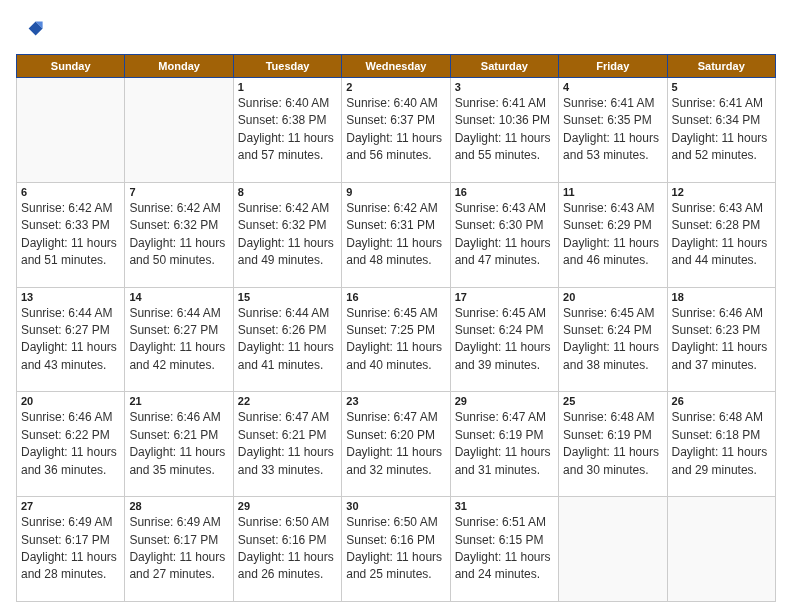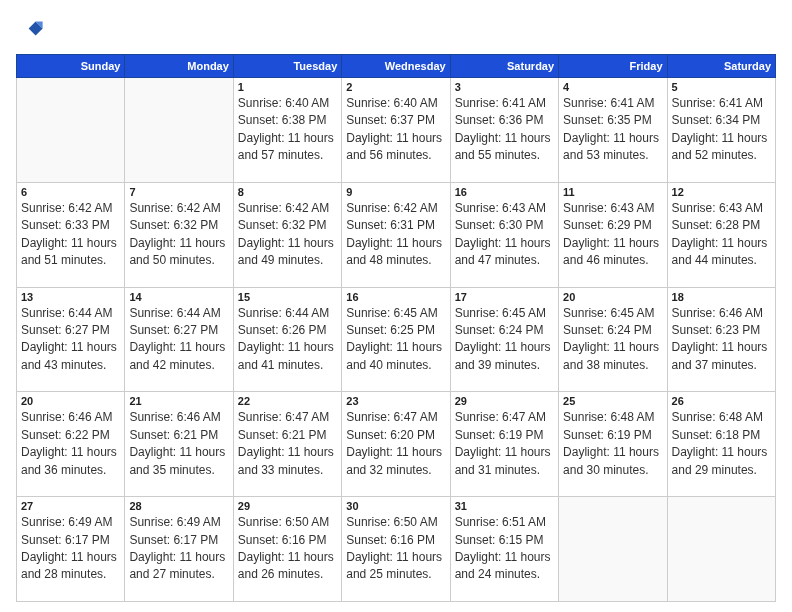--- a/index.html
+++ b/index.html
@@ -53,24 +53,24 @@
       color: #444;
     }
     .calendar {
       flex: 1;
       border: 1px solid #ccc;
       border-collapse: collapse;
       width: 100%;
       font-size: 9.5px;
     }
     .calendar th {
-      background: #1d4ed8;
+      background: #a16207;
       color: white;
       padding: 5px 4px;
-      text-align: right;
+      text-align: center;
       font-size: 11px;
       border: 1px solid #1a4499;
     }
     .calendar td {
       border: 1px solid #ccc;
       vertical-align: top;
       padding: 3px 4px;
       width: calc(100% / 7);
       height: 82px;
     }
@@ -138,21 +138,21 @@
           </td>
           <td>
             <span class="day-num">2</span>
             <div class="day-info">Sunrise: 6:40 AM
 Sunset: 6:37 PM
 Daylight: 11 hours and 56 minutes.</div>
           </td>
           <td>
             <span class="day-num">3</span>
             <div class="day-info">Sunrise: 6:41 AM
-Sunset: 6:36 PM
+Sunset: 10:36 PM
 Daylight: 11 hours and 55 minutes.</div>
           </td>
           <td>
             <span class="day-num">4</span>
             <div class="day-info">Sunrise: 6:41 AM
 Sunset: 6:35 PM
 Daylight: 11 hours and 53 minutes.</div>
           </td>
           <td>
             <span class="day-num">5</span>
@@ -220,21 +220,21 @@
           </td>
           <td>
             <span class="day-num">15</span>
             <div class="day-info">Sunrise: 6:44 AM
 Sunset: 6:26 PM
 Daylight: 11 hours and 41 minutes.</div>
           </td>
           <td>
             <span class="day-num">16</span>
             <div class="day-info">Sunrise: 6:45 AM
-Sunset: 6:25 PM
+Sunset: 7:25 PM
 Daylight: 11 hours and 40 minutes.</div>
           </td>
           <td>
             <span class="day-num">17</span>
             <div class="day-info">Sunrise: 6:45 AM
 Sunset: 6:24 PM
 Daylight: 11 hours and 39 minutes.</div>
           </td>
           <td>
             <span class="day-num">20</span>

